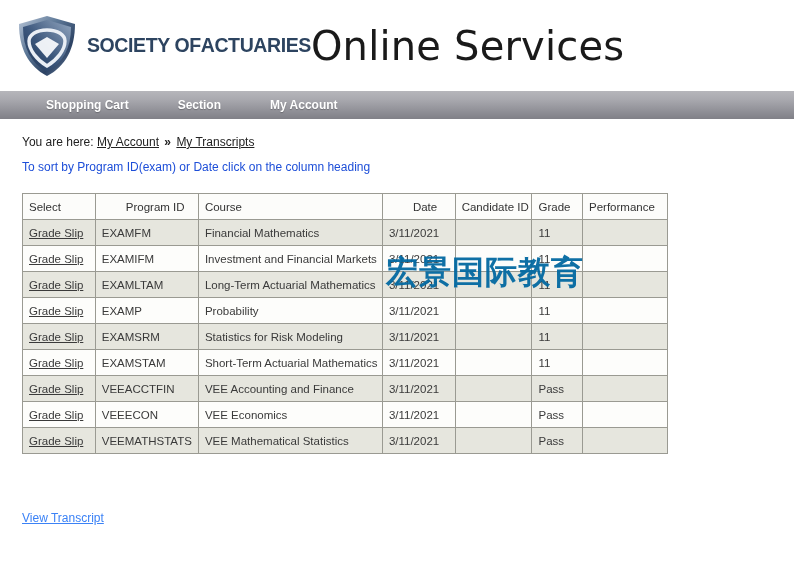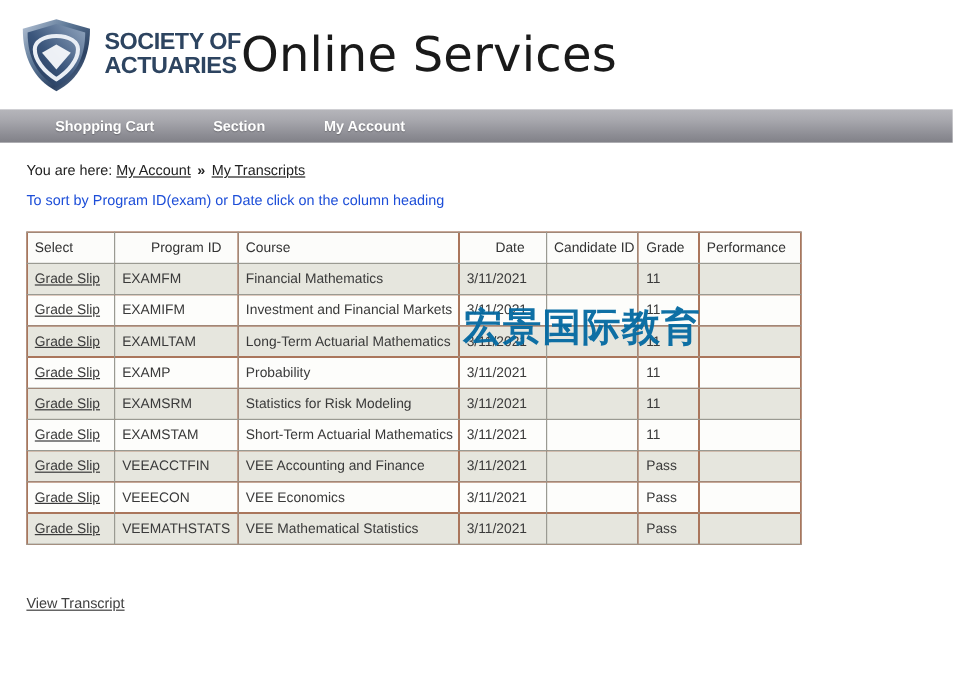--- a/index.html
+++ b/index.html
@@ -31,21 +31,21 @@
     gap: 9px;
   }
   .shield {
     width: 62px;
     height: 64px;
     flex: 0 0 auto;
     display: block;
   }
   .logo-words {
     display: flex;
-    flex-direction: column;
+    flex-direction: row;
     justify-content: center;
     line-height: 1.02;
   }
   .logo-words span {
     font-family: "Liberation Sans", sans-serif;
     font-weight: bold;
     font-size: 19.5px;
     letter-spacing: -0.4px;
     color: #2d4460;
   }
@@ -166,23 +166,23 @@
   col.c-select { width: 72px; }
   col.c-pid    { width: 102px; }
   col.c-course { width: 182px; }
   col.c-date   { width: 72px; }
   col.c-cand   { width: 76px; }
   col.c-grade  { width: 50px; }
   col.c-perf   { width: 84px; }
 
   
   .view-transcript {
-    margin-top: 42px;
+    margin-top: 57px;
     font-size: 12px;
-    color: #404040;
+    color: #3b82f6;
     text-decoration: underline;
     display: inline-block;
     cursor: pointer;
   }
 </style>
 </head>
 <body>
 
 <div class="header">
   <div class="logo-block">

